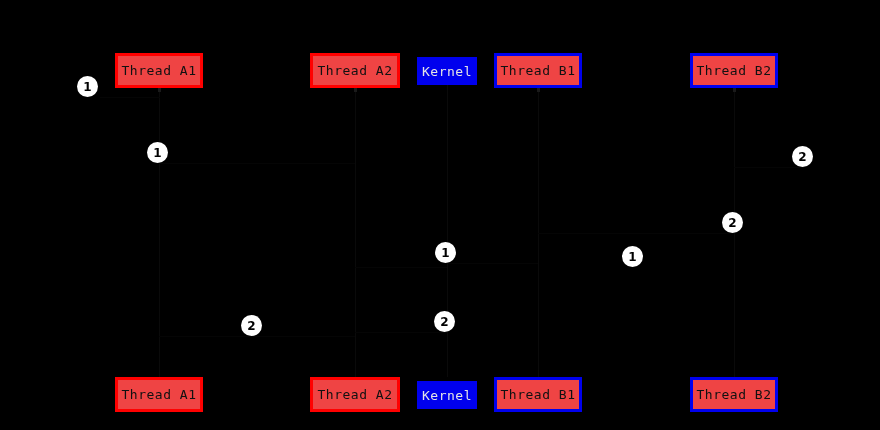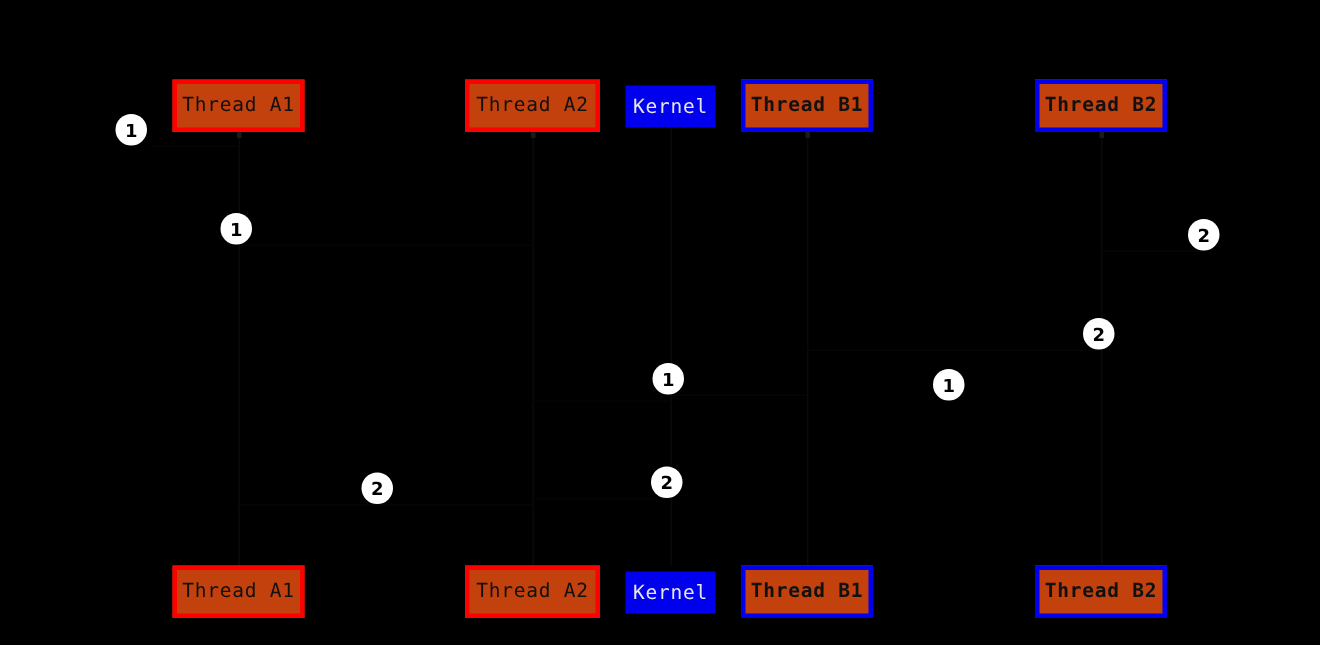--- a/index.html
+++ b/index.html
@@ -24,30 +24,30 @@
     align-items: center;
     justify-content: center;
     border-style: solid;
     border-width: 3px;
     font-size: 13px;
     letter-spacing: 0.5px;
     white-space: nowrap;
     line-height: 1;
   }
   .participant.fill-white {
-    background: #c2410c;
+    background: #ef4444;
     color: #111111;
   }
   .participant.fill-blue {
     background: #0000ee;
     color: #e5e5e5;
     border-width: 0px;
   }
   .participant.border-red  { border-color: #ff0000; }
-  .participant.border-blue { border-color: #0000ee; font-weight: bold; }
+  .participant.border-blue { border-color: #0000ee; }
 
   
   .lifeline {
     position: absolute;
     width: 1px;
     background: #0a0a0a;
   }
 
   
   .msg-line {

